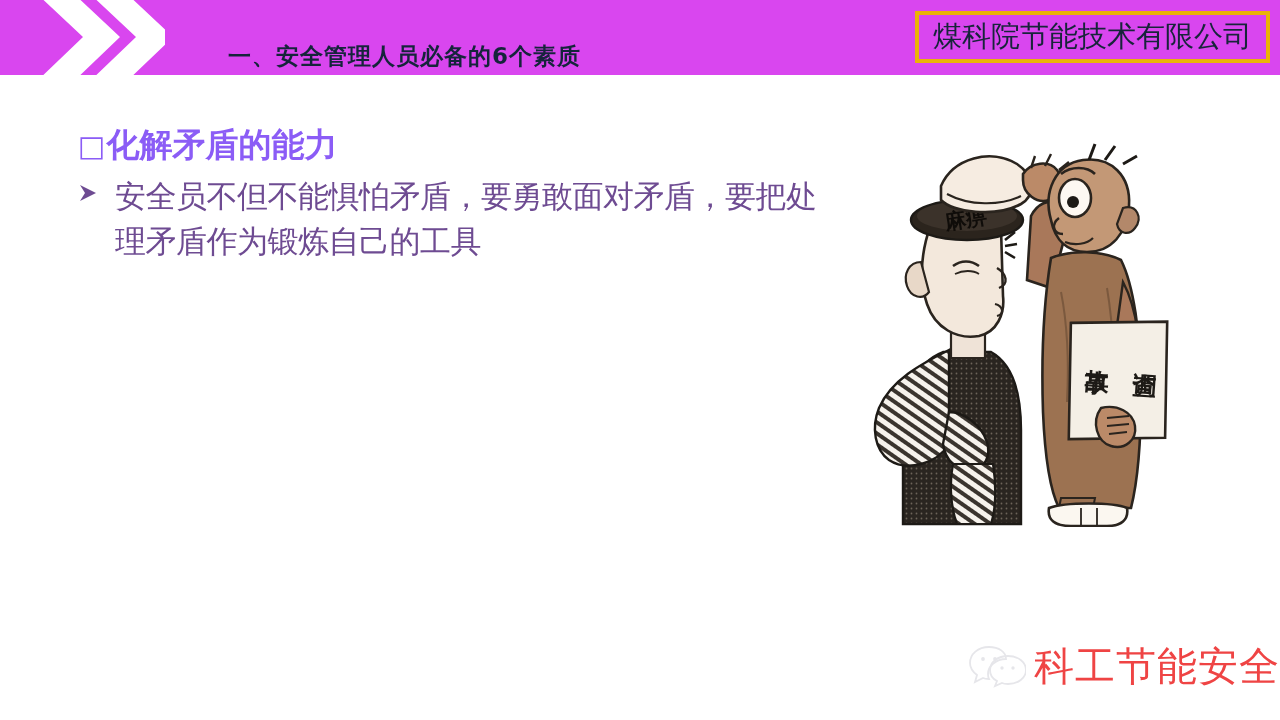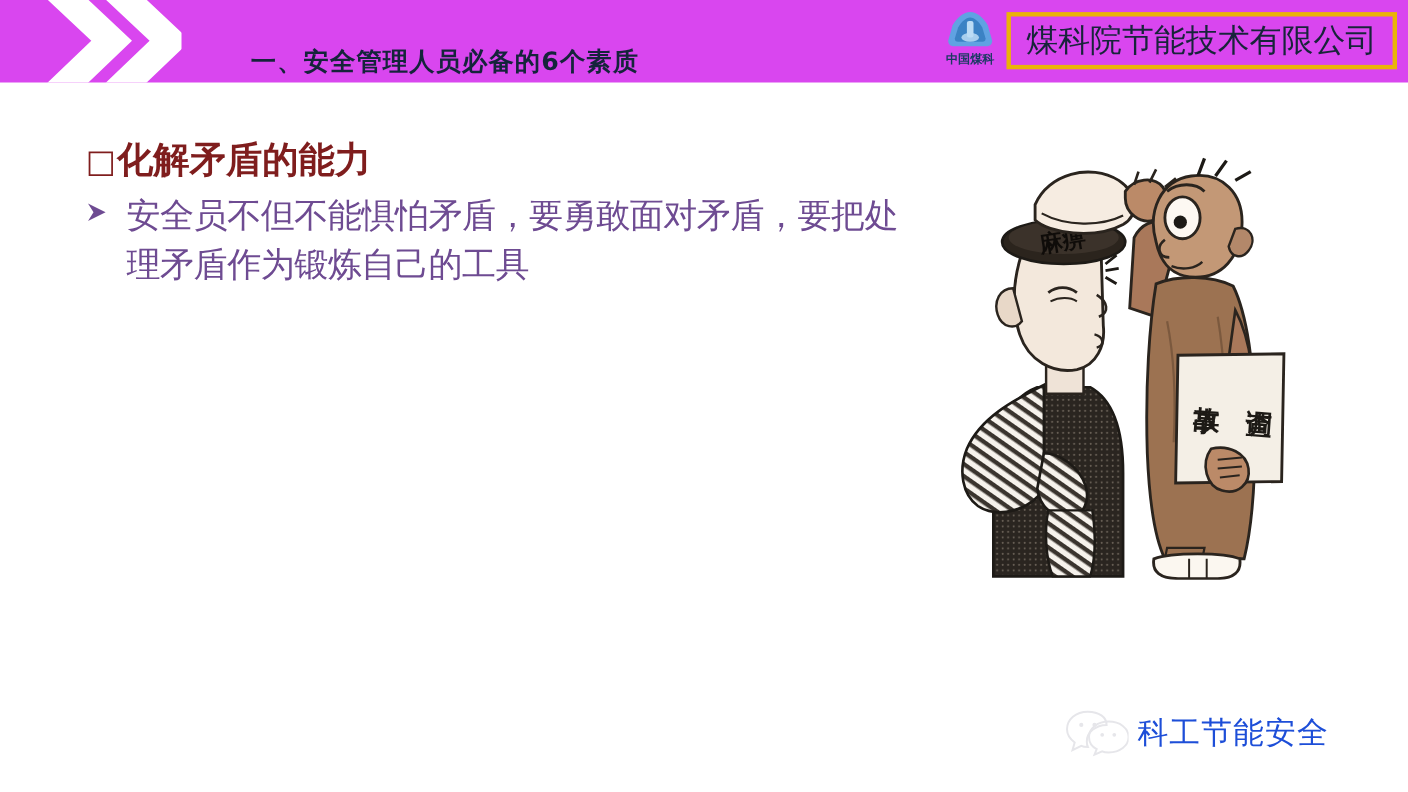--- a/index.html
+++ b/index.html
@@ -82,21 +82,21 @@
 
   
   .content {
     position: absolute;
     left: 78px; top: 126px;
     width: 740px;
   }
   .heading {
     font-size: 33px;
     font-weight: bold;
-    color: #7f1d1d;
+    color: #8b5cf6;
     line-height: 1.15;
     margin-bottom: 10px;
     white-space: nowrap;
   }
   .heading .sq {
     font-family: "DejaVu Sans", sans-serif;
     font-size: 29px;
     margin-right: 1px;
   }
 
@@ -136,51 +136,40 @@
     width: 290px; height: 56px;
     display: flex;
     align-items: center;
   }
   .watermark .wm-icon {
     flex: 0 0 auto;
     width: 58px; height: 44px;
   }
   .watermark .wm-text {
     margin-left: 8px;
-    font-size: 28px;
-    color: #1d4ed8;
+    font-size: 40px;
+    color: #ef4444;
     white-space: nowrap;
     letter-spacing: 1px;
   }
 </style>
 </head>
 <body>
 
 <div class="header-bar">
 
   <div class="chevrons">
     <svg width="135" height="75" viewBox="0 0 135 75">
       <polygon points="5,-8 42,-8 90,37 42,83 5,83 53,37" fill="#ffffff"></polygon>
       <polygon points="58,-8 95,-8 143,37 95,83 58,83 106,37" fill="#ffffff"></polygon>
     </svg>
   </div>
 
   <div class="slide-title">一、安全管理人员必备的6个素质</div>
 
-  <div class="corp-logo">
-    <div class="mark">
-      <svg width="48" height="36" viewBox="0 0 48 36">
-        <path d="M24 2 C30 2 36 7 40 14 L44 28 C44 31 42 33 39 33 L9 33 C6 33 4 31 4 28 L8 14 C12 7 18 2 24 2 Z" fill="#5aa8e0" opacity="0.95"></path>
-        <path d="M24 7 C28 7 32 11 35 16 L38 26 C38 28 37 29 35 29 L13 29 C11 29 10 28 10 26 L13 16 C16 11 20 7 24 7 Z" fill="#3b82c4"></path>
-        <rect x="21" y="10" width="6" height="15" rx="2" fill="#bcdcf5"></rect>
-        <ellipse cx="24" cy="25" rx="8" ry="4" fill="#bcdcf5" opacity="0.85"></ellipse>
-      </svg>
-    </div>
-    <div class="mark-text">中国煤科</div>
-  </div>
 
   <div class="company-box">
     <span class="company-name">煤科院节能技术有限公司</span>
   </div>
 </div>
 
 <div class="content">
 
   <div class="heading">
     <span class="sq">□</span><span>化解矛盾的能力</span>

